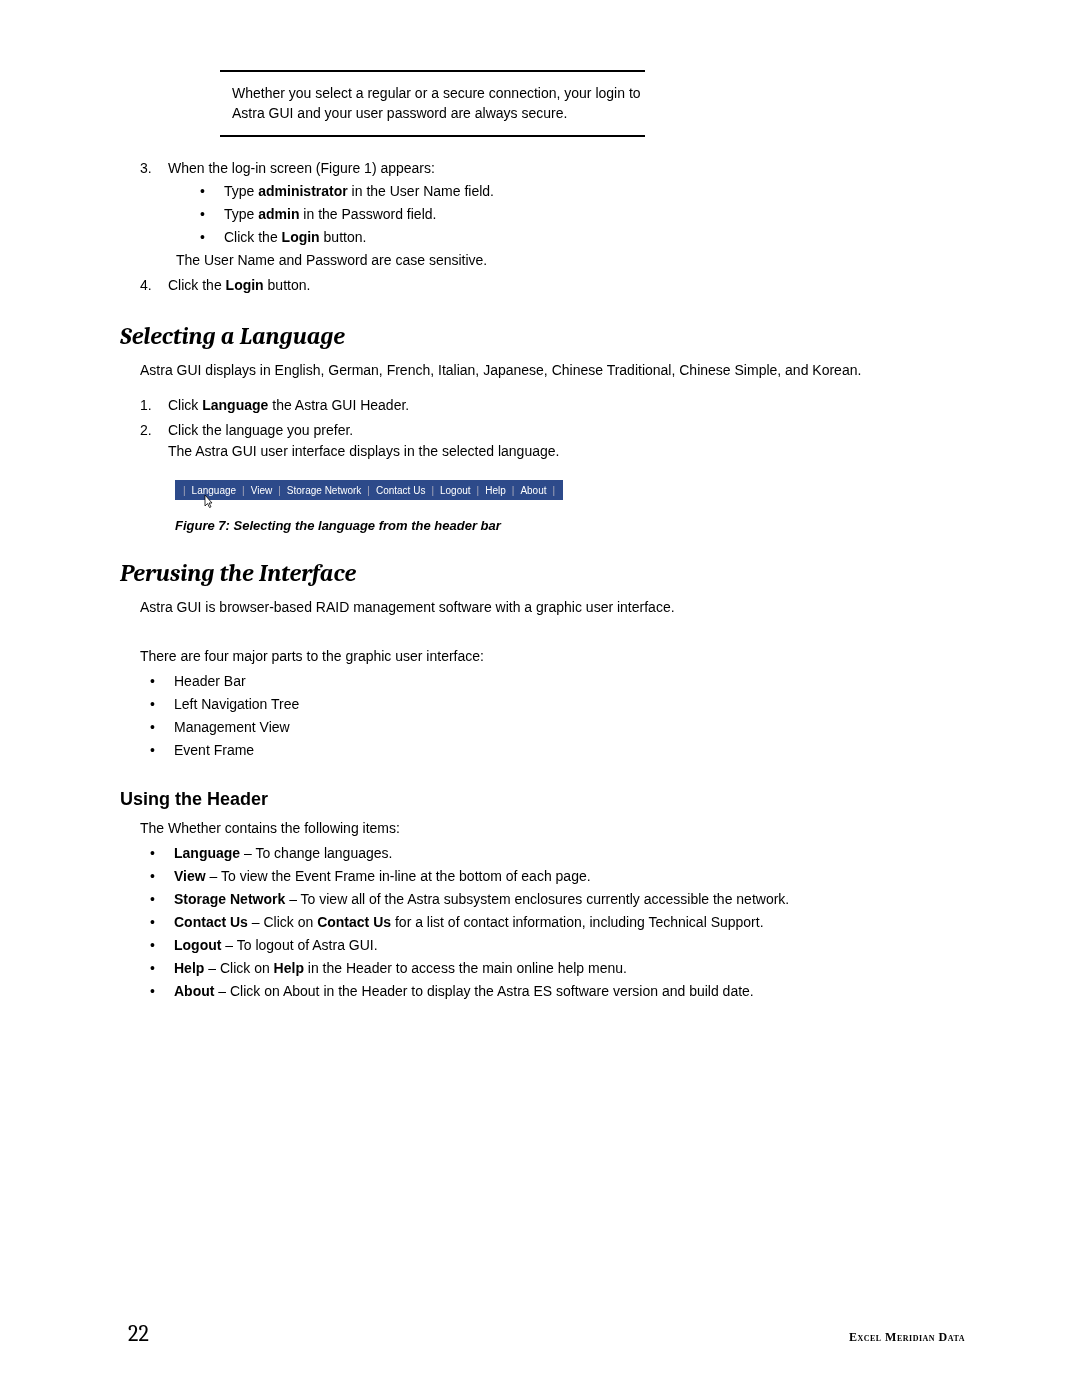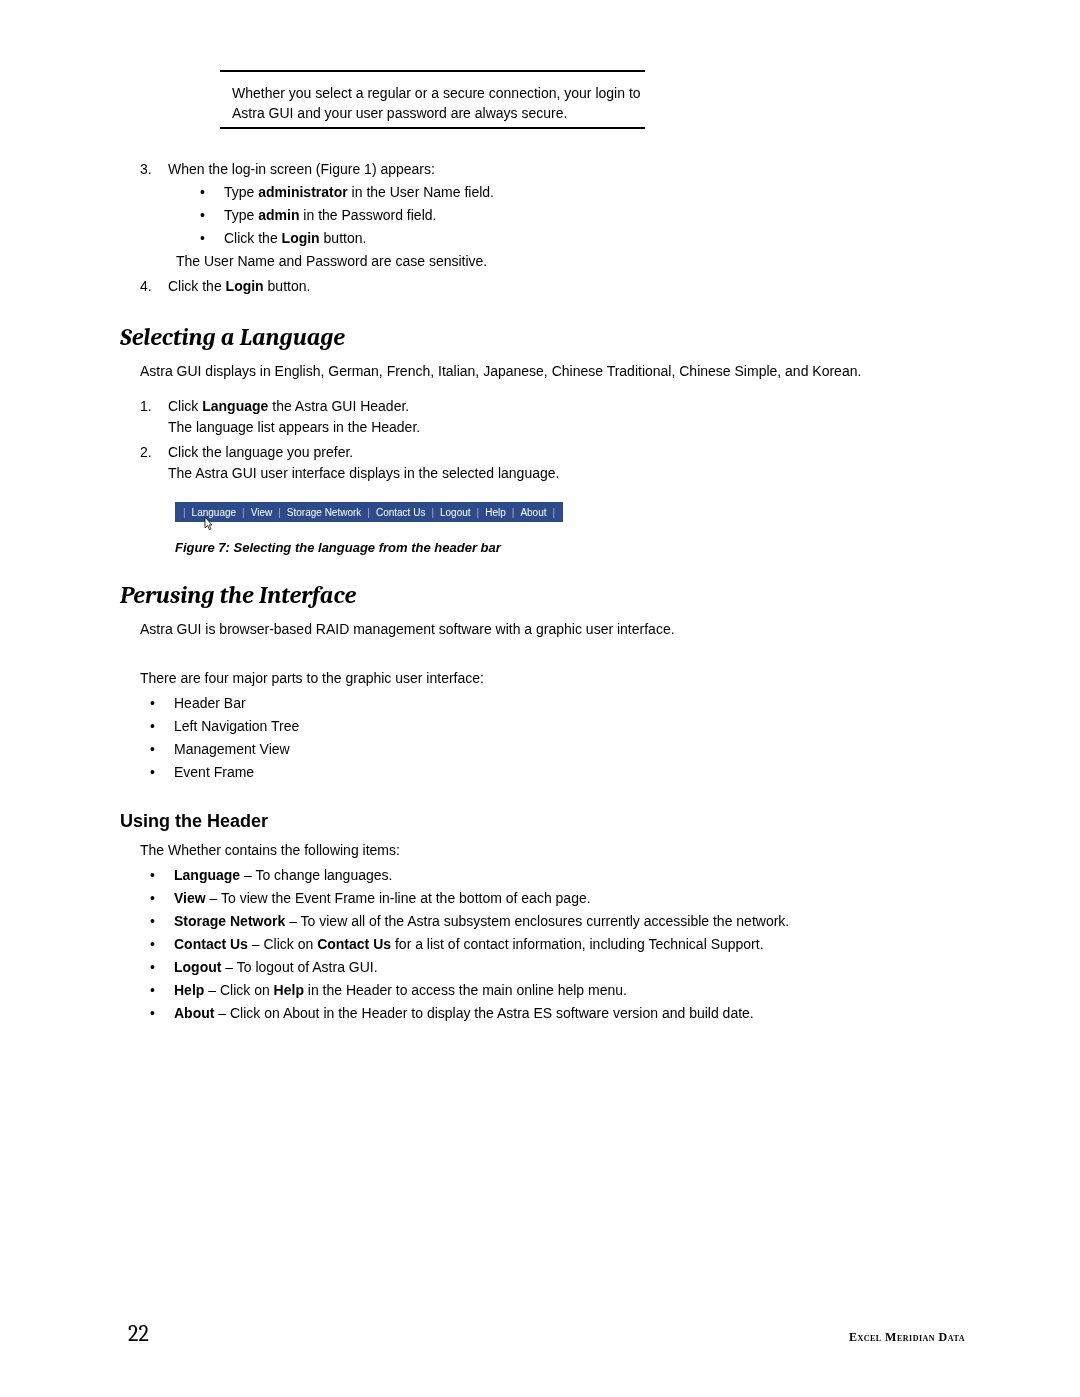--- a/index.html
+++ b/index.html
@@ -15,22 +15,22 @@
       width: 1080px;
       height: 1397px;
       padding: 70px 115px 50px 120px;
       position: relative;
     }
     .note-box {
       border-top: 2px solid #000;
       border-bottom: 2px solid #000;
       margin-left: 100px;
       margin-right: 320px;
-      padding: 12px 0 4px 12px;
-      margin-bottom: 30px;
+      padding: 12px 0 12px 12px;
+      margin-bottom: 21px;
     }
     .note-text {
       font-size: 14px;
       line-height: 1.4;
     }
     .numbered-list {
       list-style: none;
       margin-left: 20px;
     }
     .numbered-item {
@@ -196,21 +196,20 @@
 </ol>
 
 <h2 class="section-heading">Selecting a Language</h2>
 <p class="body-para">Astra GUI displays in English, German, French, Italian, Japanese, Chinese Traditional, Chinese Simple, and Korean.</p>
 
 <ol class="numbered-list" style="margin-top:14px">
   <li class="numbered-item">
     <span class="num">1.</span>
     <div class="content">
       <div><span>Click </span><strong>Language</strong><span> the Astra GUI Header.</span></div>
-      <div>The language list appears in the Header.</div>
     </div>
   </li>
   <li class="numbered-item">
     <span class="num">2.</span>
     <div class="content">
       <div>Click the language you prefer.</div>
       <div>The Astra GUI user interface displays in the selected language.</div>
     </div>
   </li>
 </ol>

